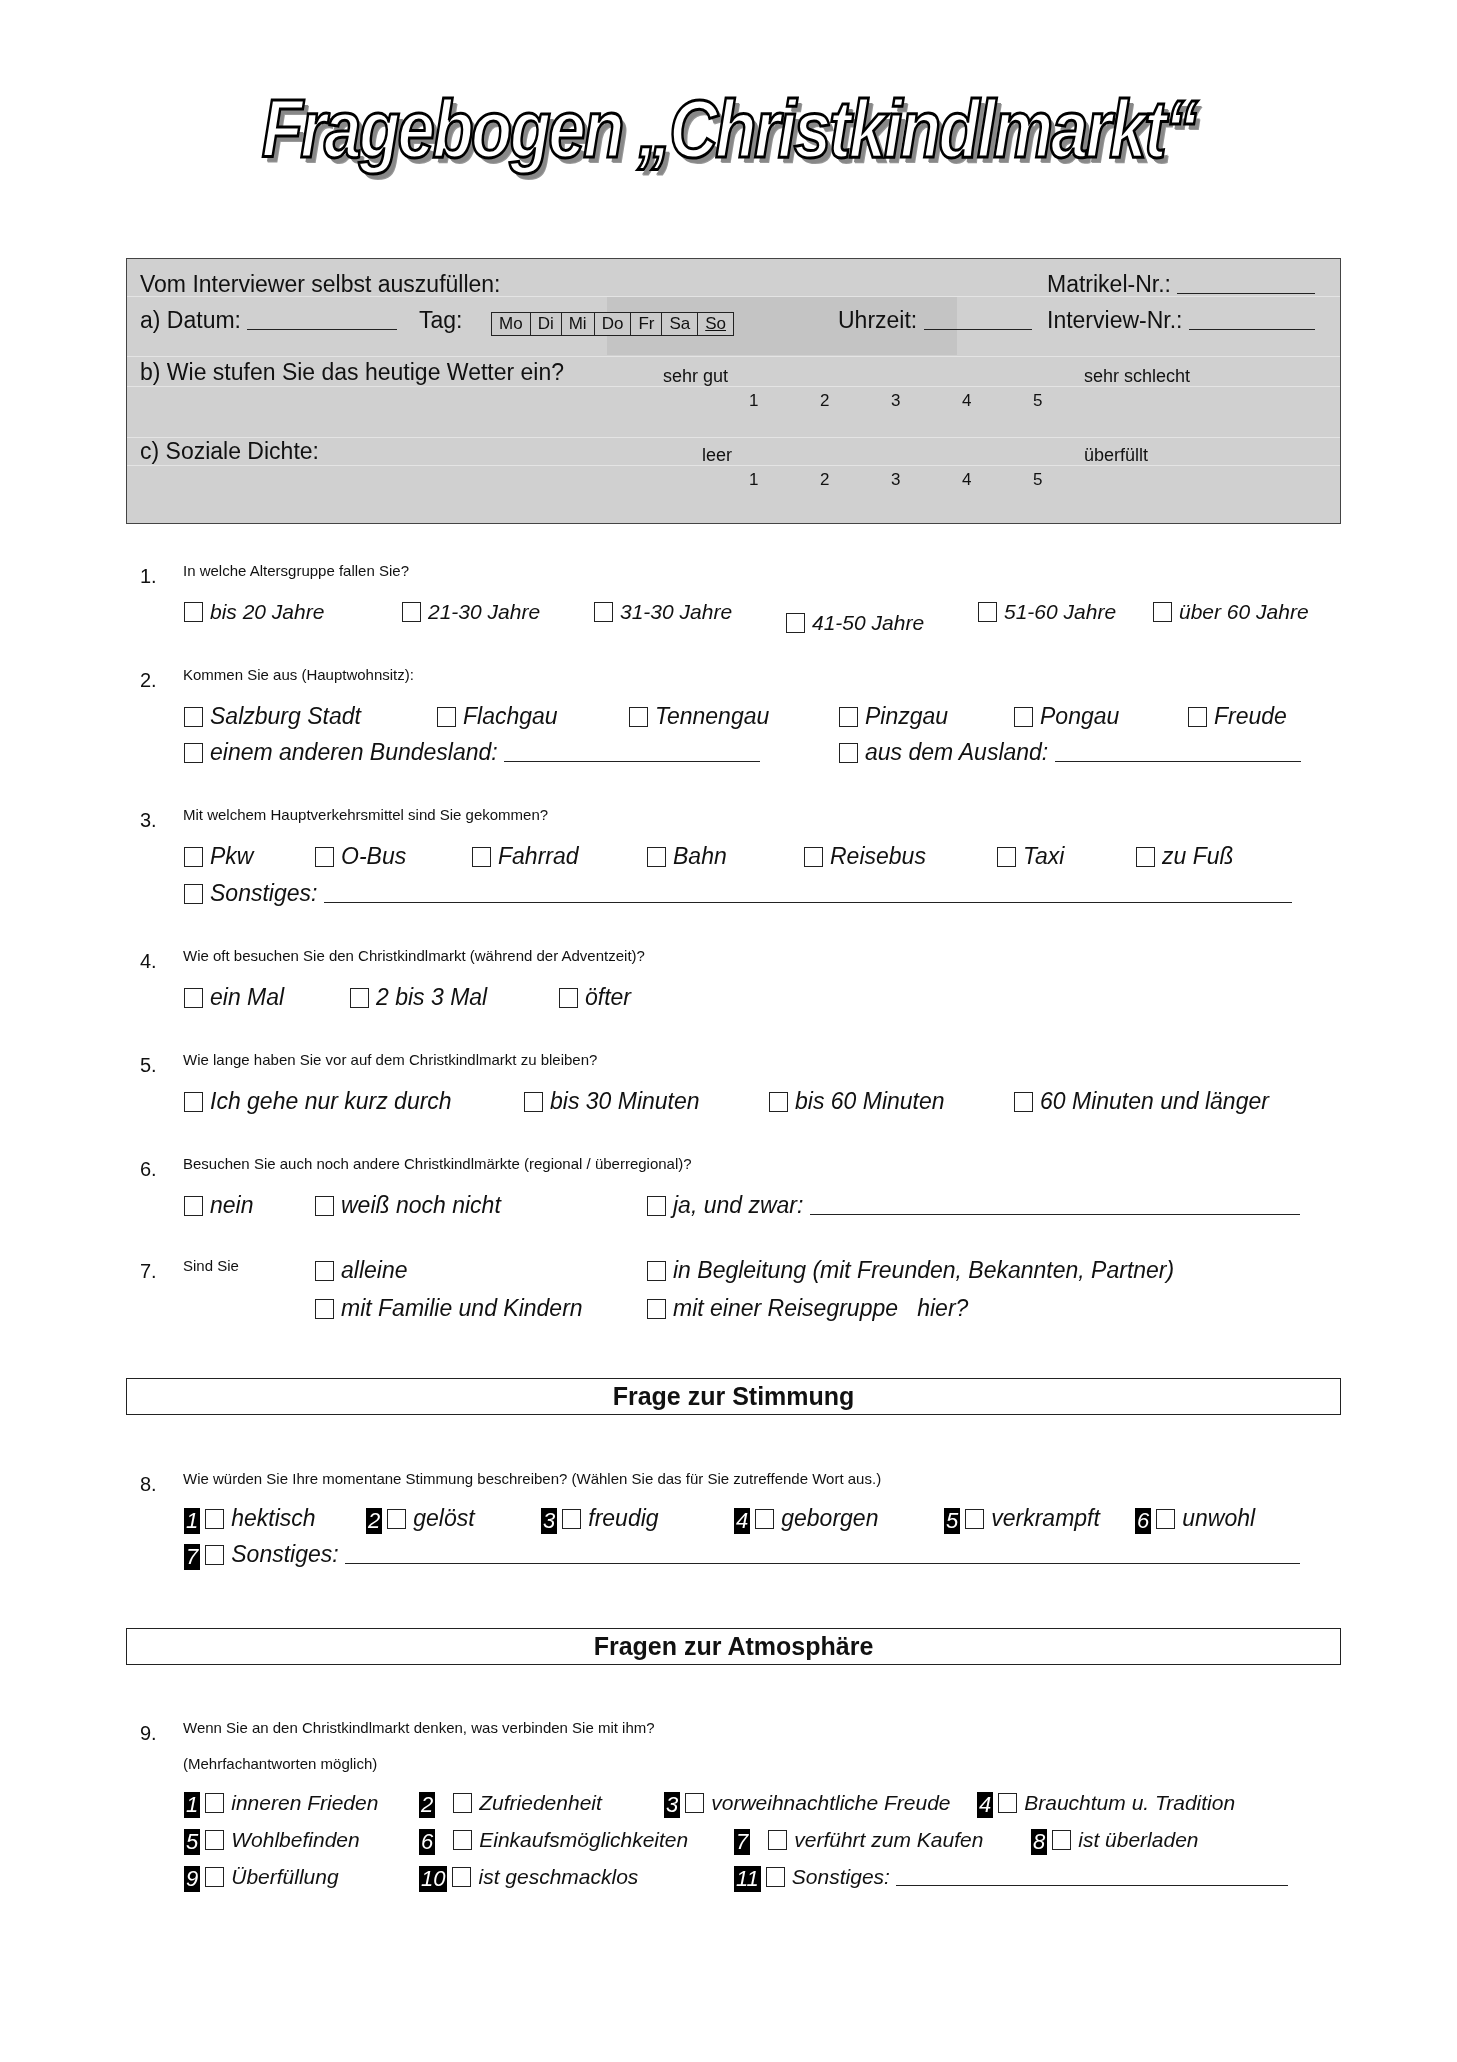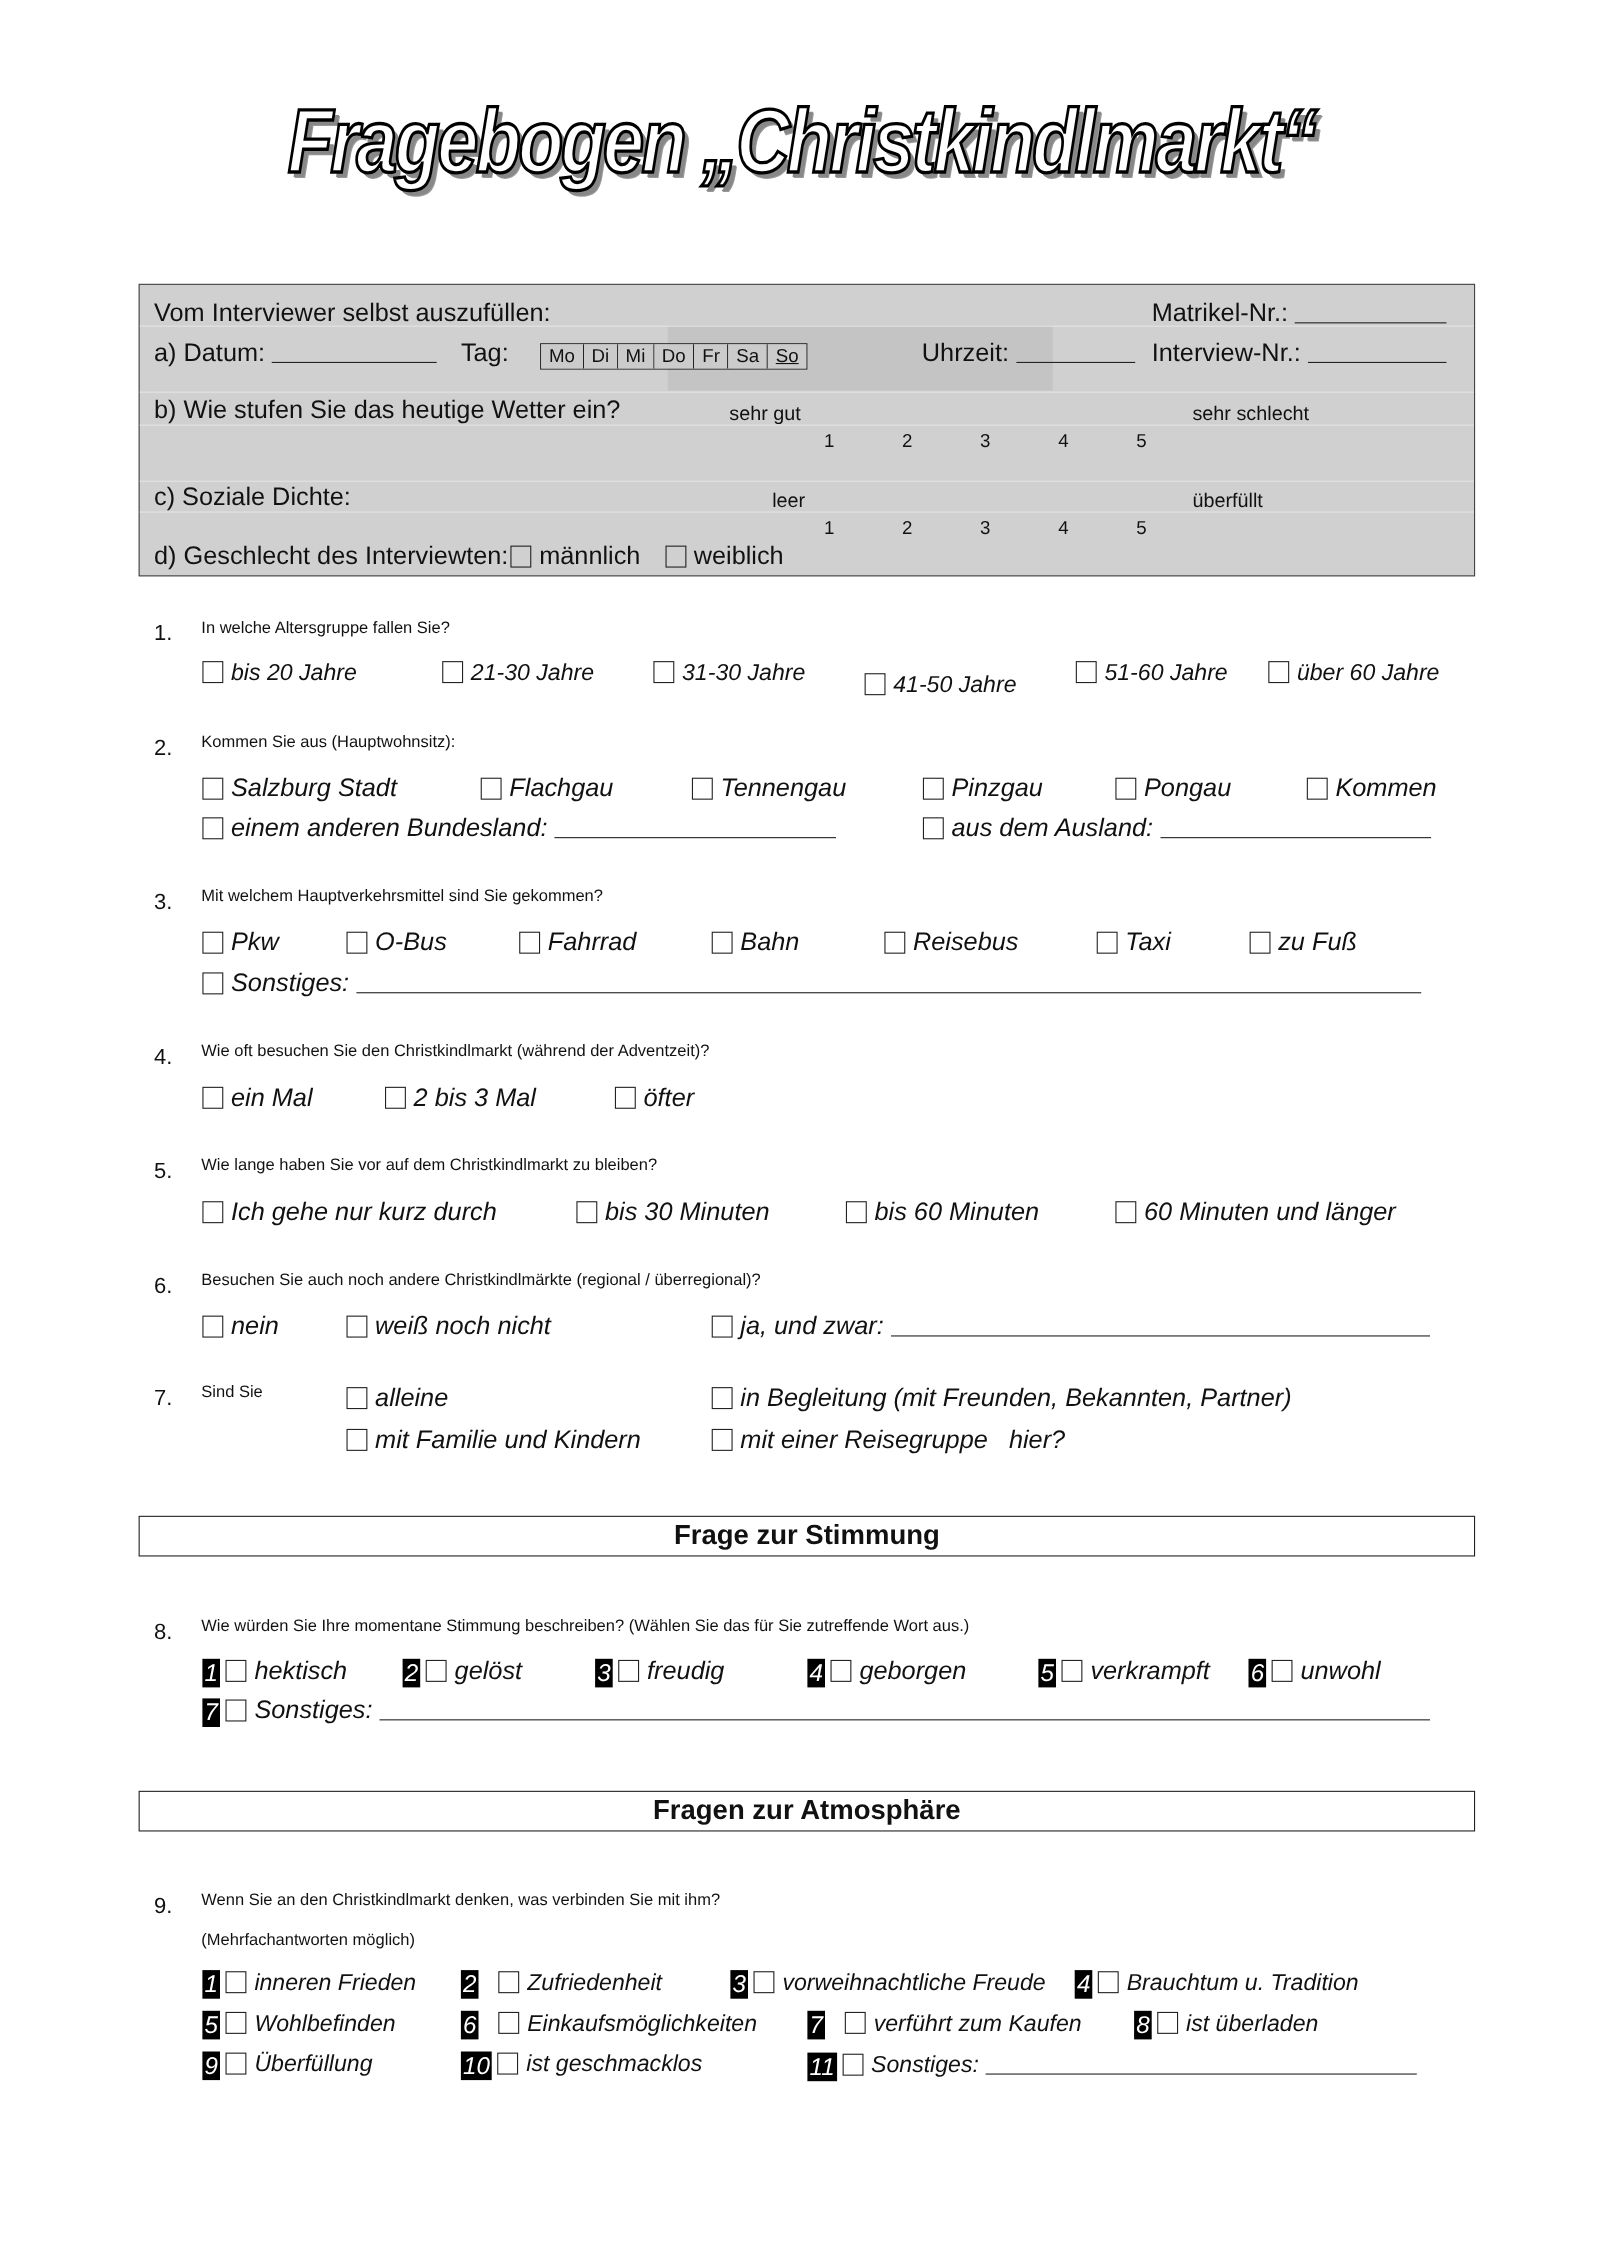--- a/index.html
+++ b/index.html
@@ -101,43 +101,39 @@
   <div class="s" style="left:575px;top:186px">leer</div>
   <div class="s" style="left:957px;top:186px">überfüllt</div>
   <div class="scale" style="left:622px;top:211px">
     <span>1</span>
     <span>2</span>
     <span>3</span>
     <span>4</span>
     <span>5</span>
   </div>
 
-  <div class="t" style="left:13px;top:233px">
-    <span>d) Geschlecht des Interviewten:</span><span class="cb" style="margin-left:2px"></span><span>männlich</span>
-    <span class="cb" style="margin-left:16px"></span><span>weiblich</span>
-  </div>
 </div>
 
 <div class="qnum abs" style="left:140px;top:565px">1.</div>
 <div class="q" style="left:183px;top:562px">In welche Altersgruppe fallen Sie?</div>
 <div class="opt small" style="left:184px;top:600px"><span class="cb"></span><span>bis 20 Jahre</span></div>
 <div class="opt small" style="left:402px;top:600px"><span class="cb"></span><span>21-30 Jahre</span></div>
 <div class="opt small" style="left:594px;top:600px"><span class="cb"></span><span>31-30 Jahre</span></div>
 <div class="opt small" style="left:786px;top:611px"><span class="cb"></span><span>41-50 Jahre</span></div>
 <div class="opt small" style="left:978px;top:600px"><span class="cb"></span><span>51-60 Jahre</span></div>
 <div class="opt small" style="left:1153px;top:600px"><span class="cb"></span><span>über 60 Jahre</span></div>
 
 <div class="qnum abs" style="left:140px;top:669px">2.</div>
 <div class="q" style="left:183px;top:666px">Kommen Sie aus (Hauptwohnsitz):</div>
 <div class="opt" style="left:184px;top:703px"><span class="cb"></span><span>Salzburg Stadt</span></div>
 <div class="opt" style="left:437px;top:703px"><span class="cb"></span><span>Flachgau</span></div>
 <div class="opt" style="left:629px;top:703px"><span class="cb"></span><span>Tennengau</span></div>
 <div class="opt" style="left:839px;top:703px"><span class="cb"></span><span>Pinzgau</span></div>
 <div class="opt" style="left:1014px;top:703px"><span class="cb"></span><span>Pongau</span></div>
-<div class="opt" style="left:1188px;top:703px"><span class="cb"></span><span>Kommen</span></div>
+<div class="opt" style="left:1188px;top:703px"><span class="cb"></span><span>Freude</span></div>
 <div class="opt" style="left:184px;top:739px"><span class="cb"></span><span>einem anderen Bundesland:</span> <span class="blank" style="width:256px"></span></div>
 <div class="opt" style="left:839px;top:739px"><span class="cb"></span><span>aus dem Ausland:</span> <span class="blank" style="width:246px"></span></div>
 
 <div class="qnum abs" style="left:140px;top:809px">3.</div>
 <div class="q" style="left:183px;top:806px">Mit welchem Hauptverkehrsmittel sind Sie gekommen?</div>
 <div class="opt" style="left:184px;top:843px"><span class="cb"></span><span>Pkw</span></div>
 <div class="opt" style="left:315px;top:843px"><span class="cb"></span><span>O-Bus</span></div>
 <div class="opt" style="left:472px;top:843px"><span class="cb"></span><span>Fahrrad</span></div>
 <div class="opt" style="left:647px;top:843px"><span class="cb"></span><span>Bahn</span></div>
 <div class="opt" style="left:804px;top:843px"><span class="cb"></span><span>Reisebus</span></div>

